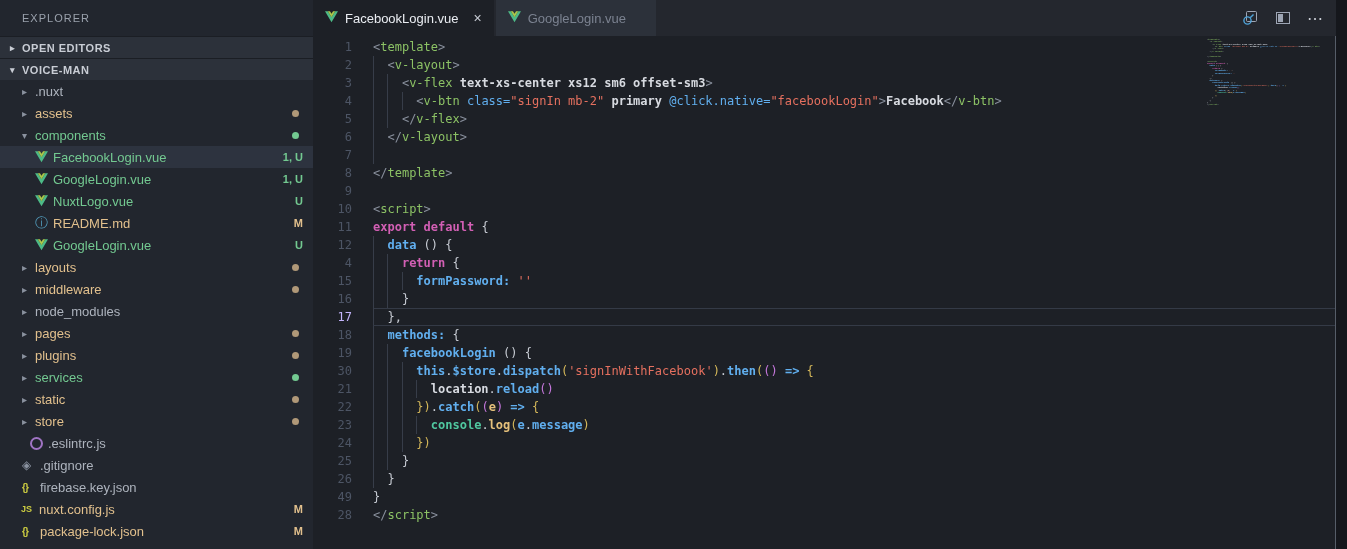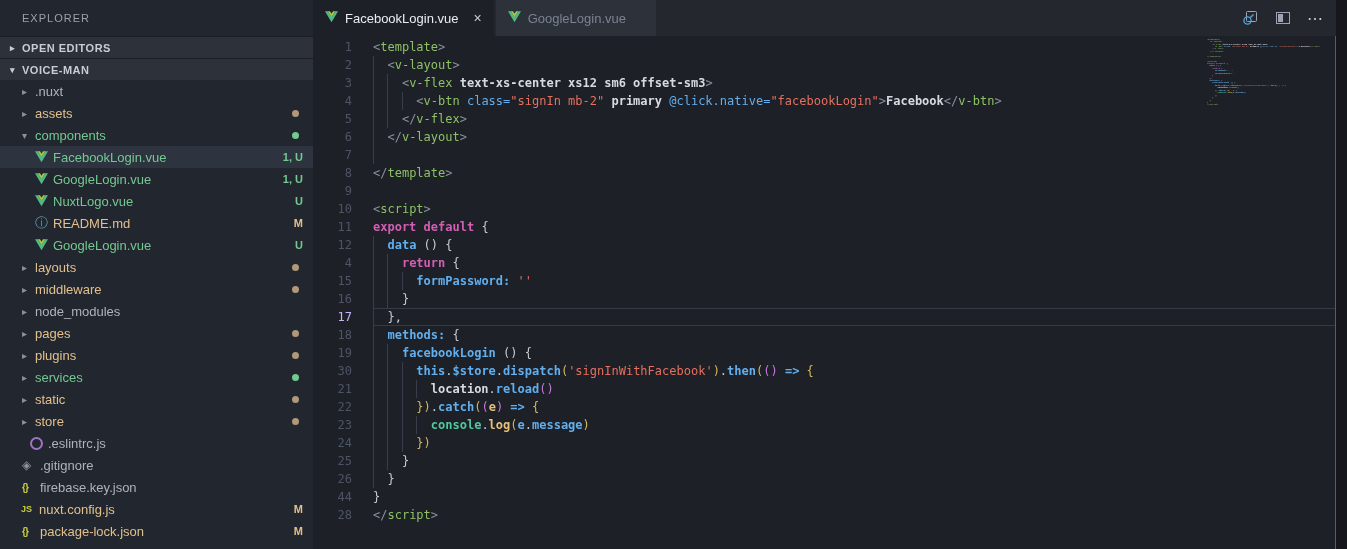--- a/index.html
+++ b/index.html
@@ -352,21 +352,21 @@
           </div>
           <div class="code-row">
             <div class="gutter">25</div>
             <div class="code-content"><span class="guide" style="left: 0px;"></span><span class="guide" style="left: 14.4492px;"></span><span class="tok-w">    }</span></div>
           </div>
           <div class="code-row">
             <div class="gutter">26</div>
             <div class="code-content"><span class="guide" style="left: 0px;"></span><span class="tok-w">  }</span></div>
           </div>
           <div class="code-row">
-            <div class="gutter">44</div>
+            <div class="gutter">49</div>
             <div class="code-content"><span class="tok-w">}</span></div>
           </div>
           <div class="code-row">
             <div class="gutter">28</div>
             <div class="code-content"><span class="tok-p">&lt;/</span><span class="tok-g">script</span><span class="tok-p">&gt;</span></div>
           </div>
         </div>
       <div class="minimap" id="minimap">
           <div class="mm-line"><span class="tok-p">&lt;</span><span class="tok-g">template</span><span class="tok-p">&gt;</span></div>
           <div class="mm-line"><span class="tok-w">  </span><span class="tok-p">&lt;</span><span class="tok-g">v-layout</span><span class="tok-p">&gt;</span></div>

